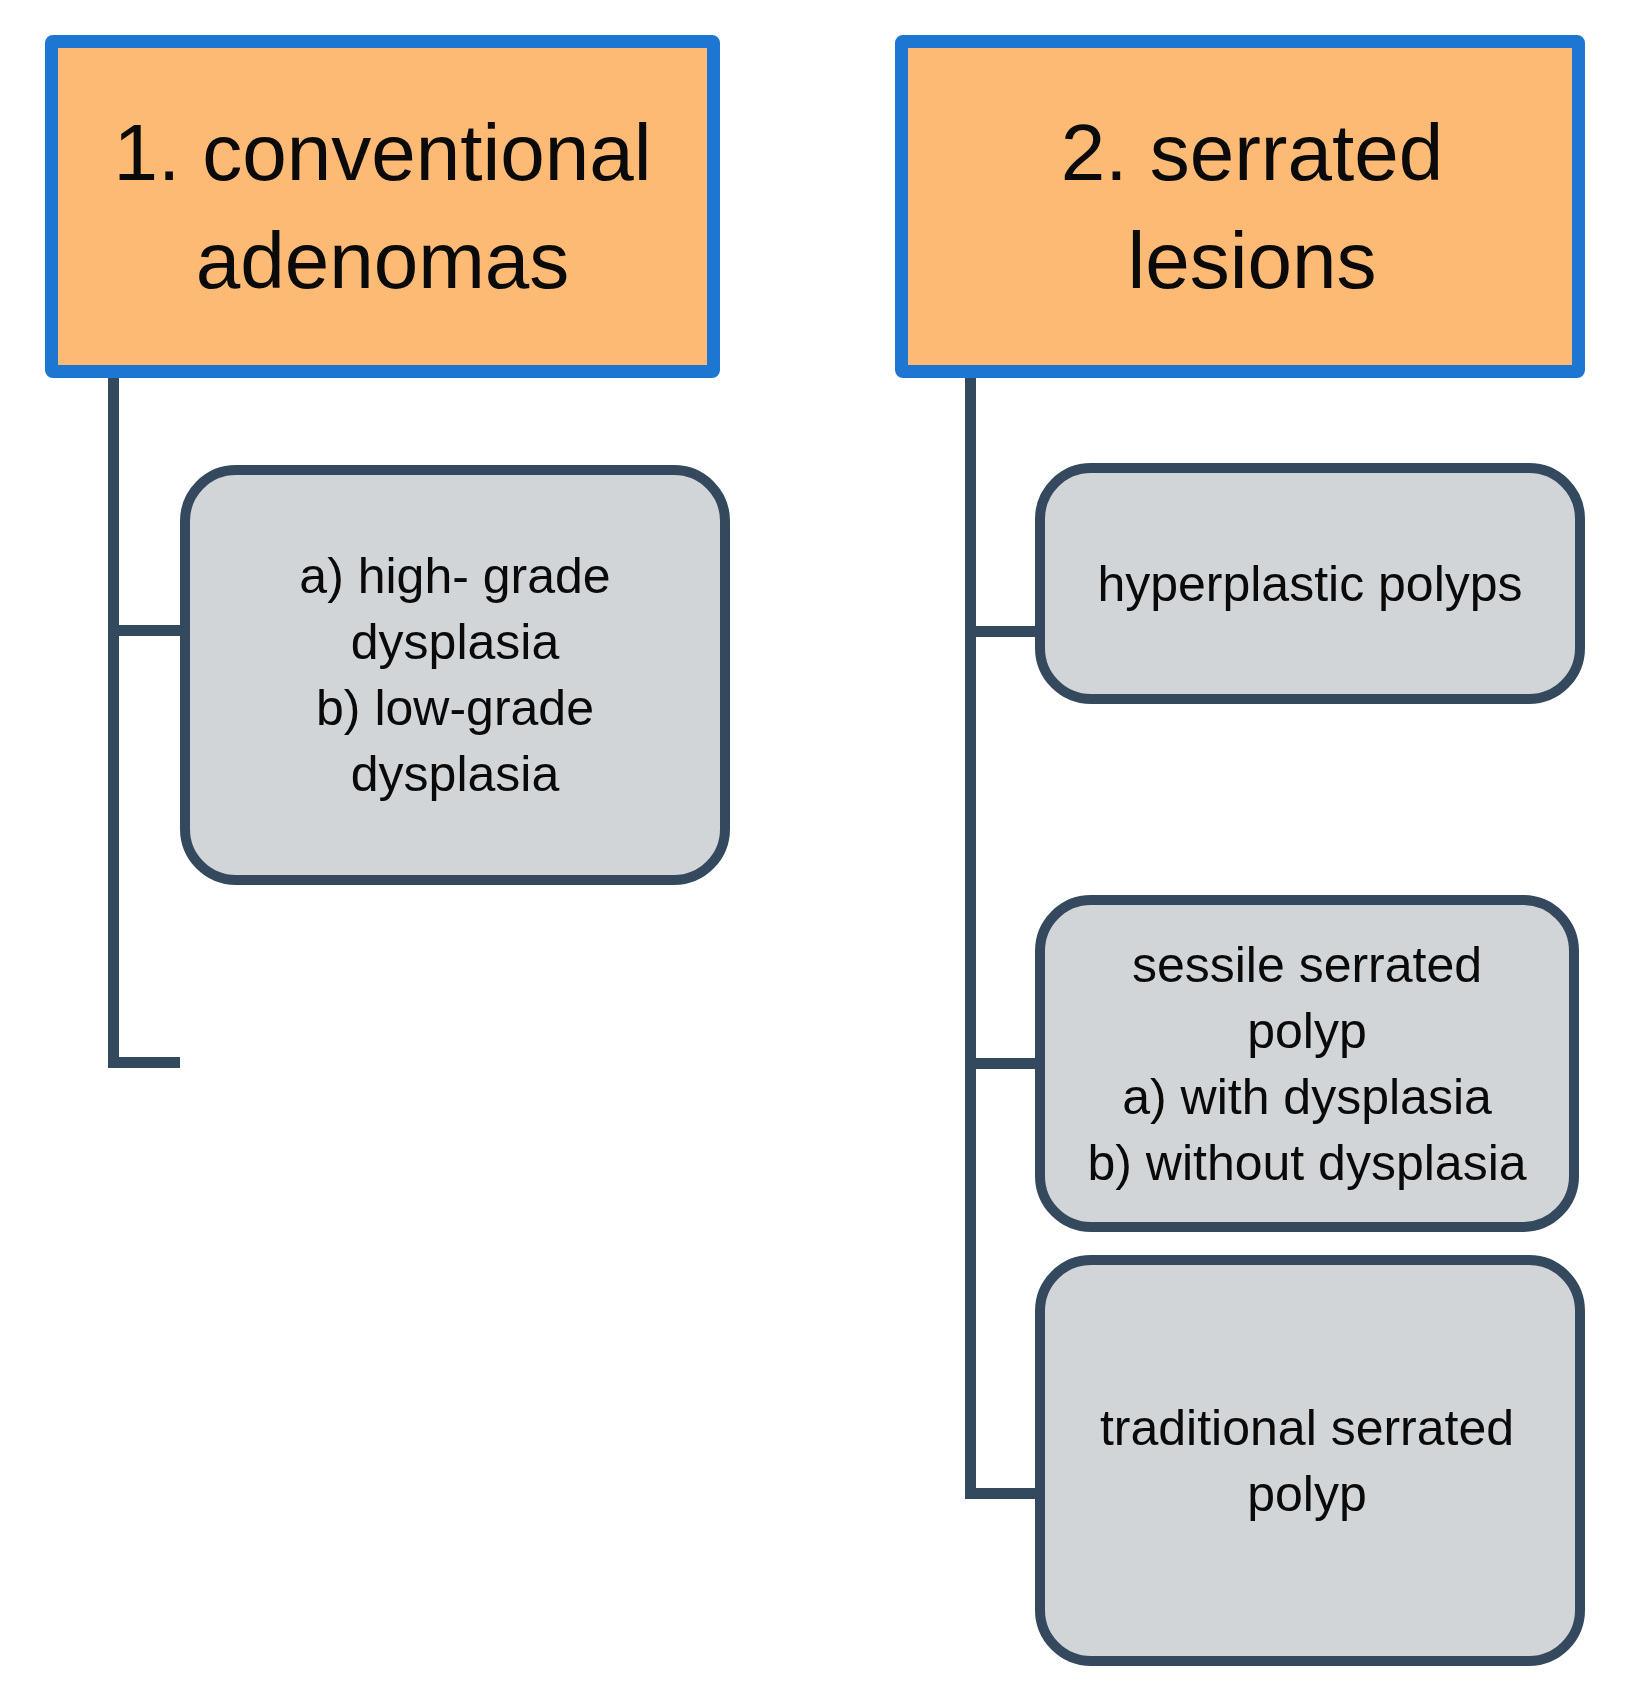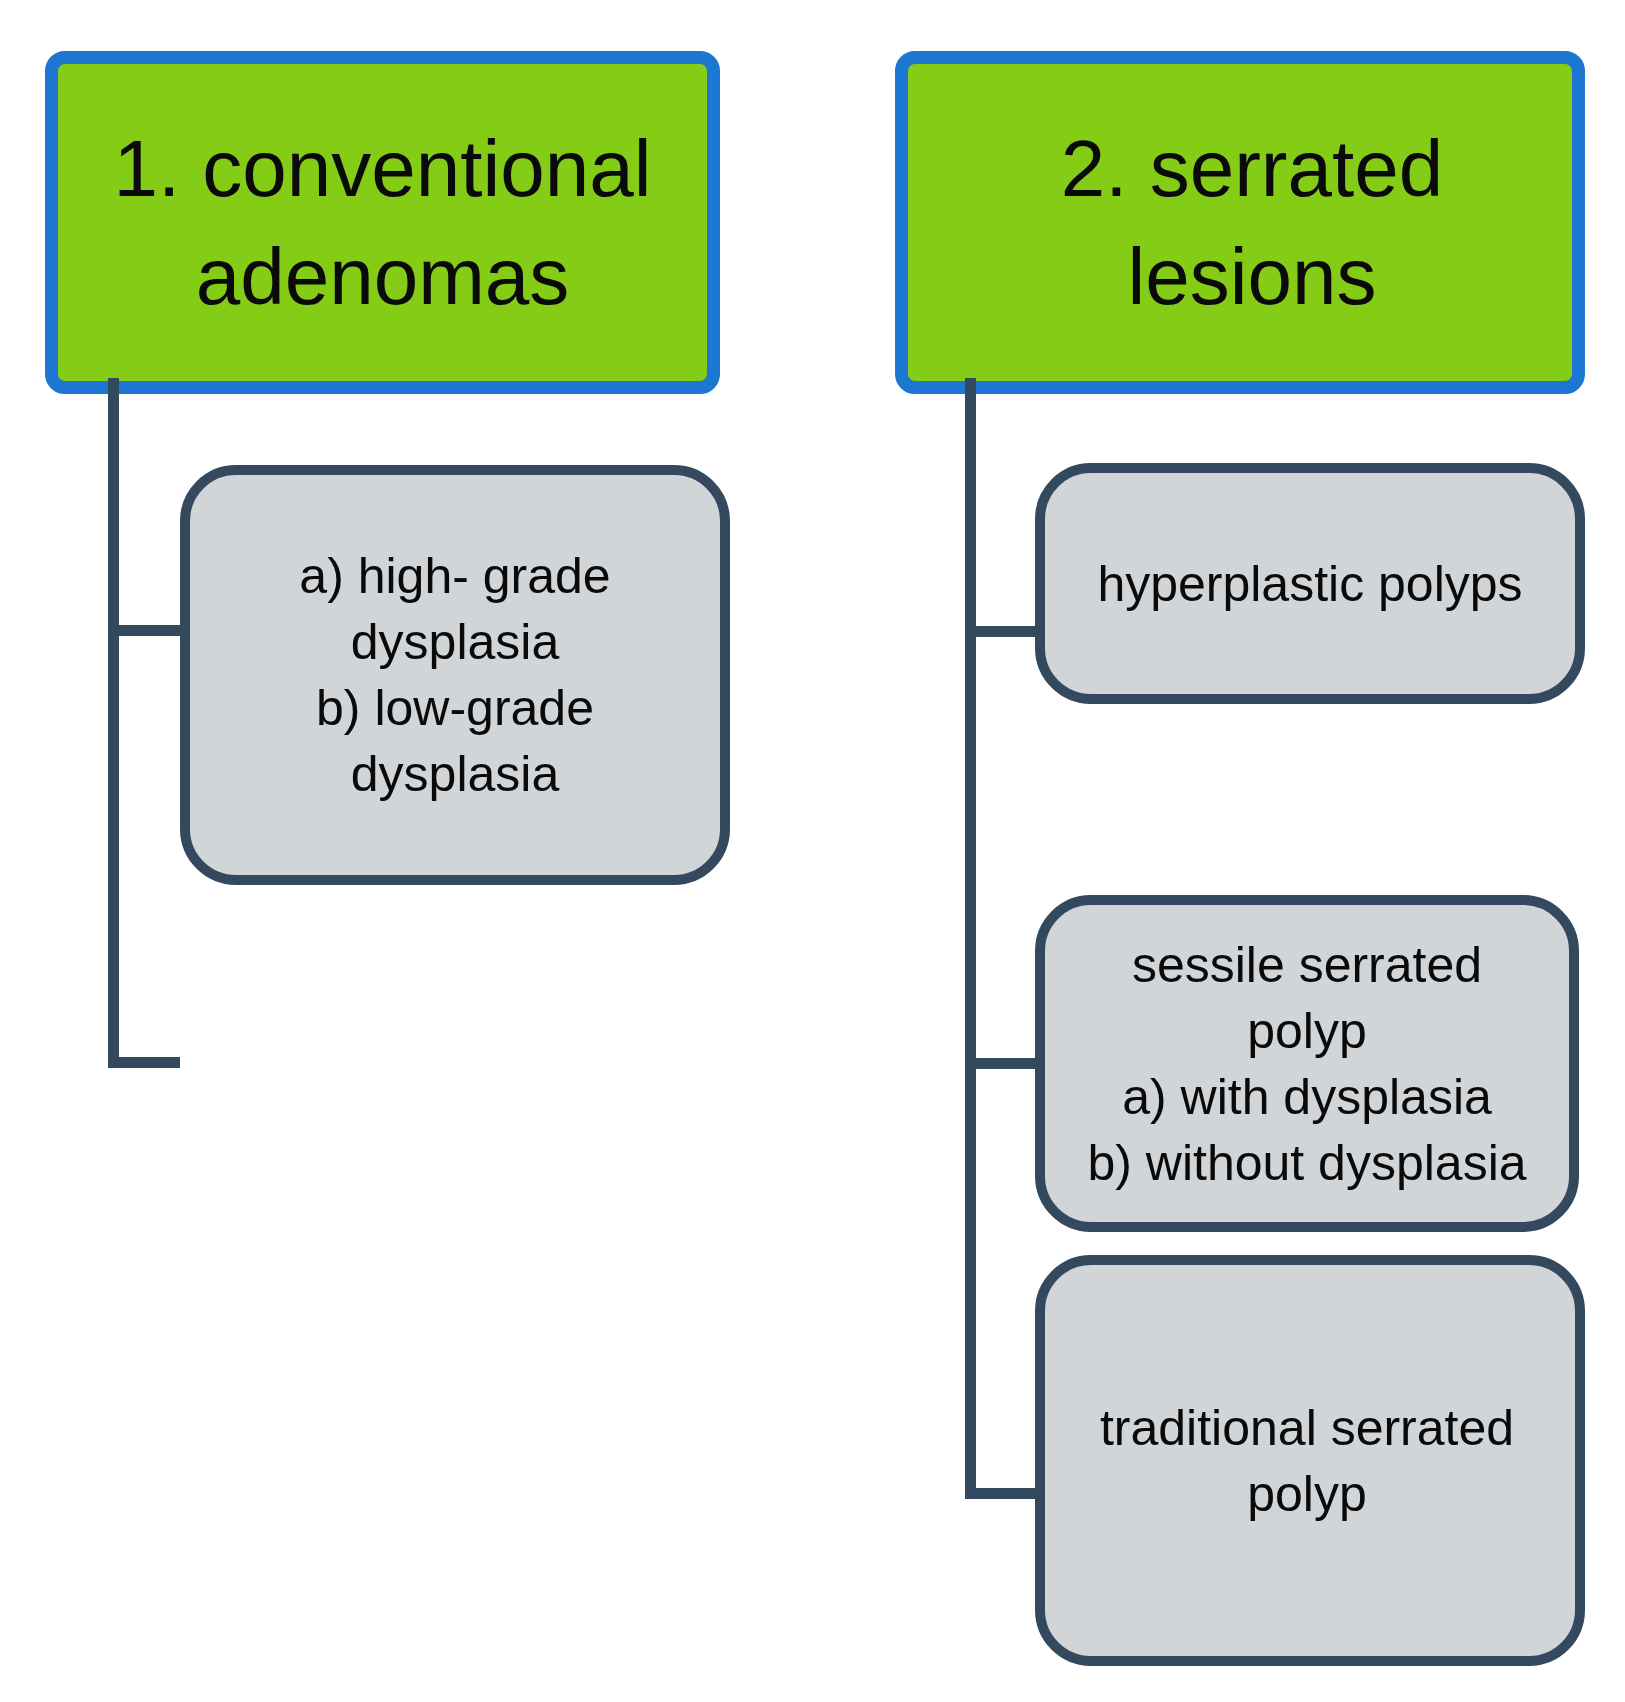--- a/index.html
+++ b/index.html
@@ -22,26 +22,25 @@
   .node {
     position: absolute;
     display: flex;
     align-items: center;
     justify-content: center;
     text-align: center;
     white-space: pre-line;
     color: var(--text);
   }
   .root-node {
-    background: #84cc16;
+    background: #fdba74;
     border: 13px solid var(--root-border);
-    border-radius: 20px;
+    border-radius: 8px;
     font-size: 80px;
     line-height: 1.35;
-    margin-top: 16px;
   }
   .child-node {
     background: var(--child-fill);
     border: 10px solid var(--child-border);
     border-radius: 56px;
     font-size: 50px;
     line-height: 1.32;
     padding: 10px 18px;
   }
 

